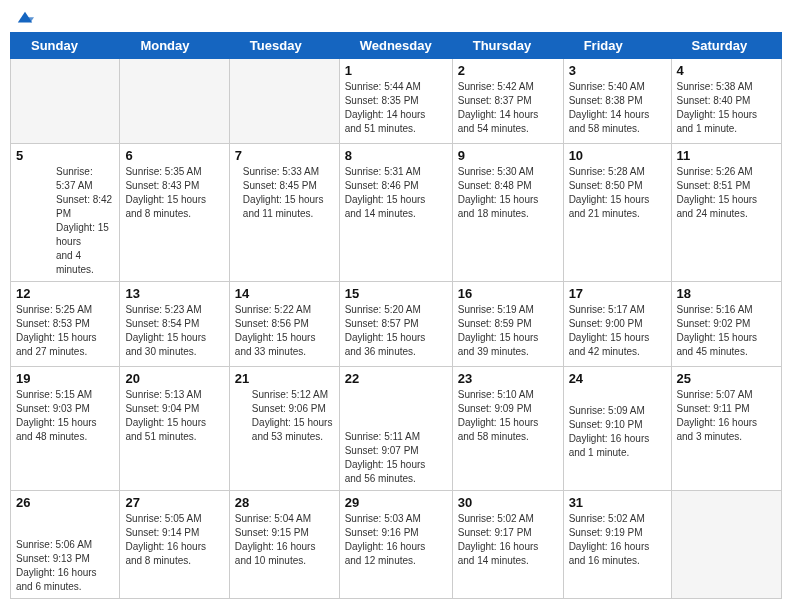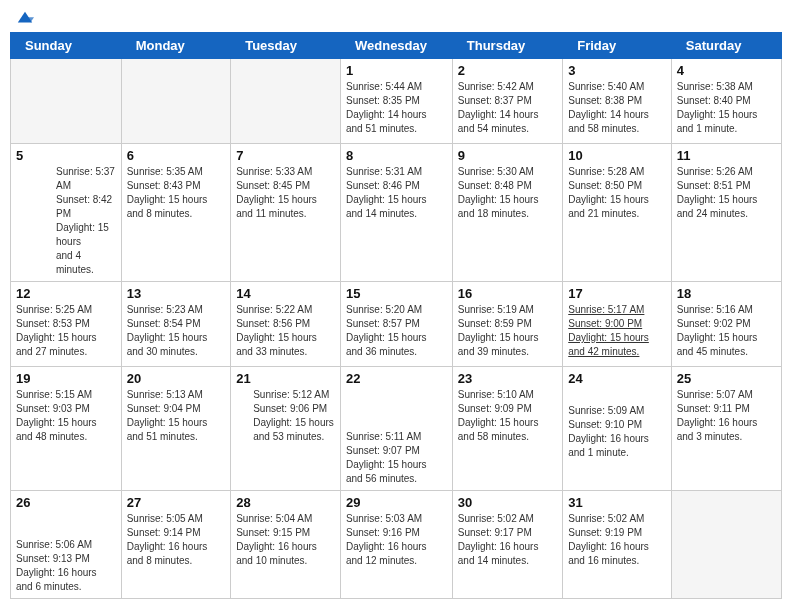--- a/index.html
+++ b/index.html
@@ -53,21 +53,21 @@
     .calendar {
       width: 100%;
       border-collapse: collapse;
       border: 1px solid #ccc;
     }
     .calendar th {
       background-color: #1565c0;
       color: #fff;
       font-size: 13px;
       font-weight: bold;
-      padding: 5px 14px;
+      padding: 5px 20px;
       text-align: left;
       border: 1px solid #1565c0;
     }
     .calendar td {
       border: 1px solid #ccc;
       vertical-align: top;
       padding: 4px 5px;
       width: 113px;
       min-height: 80px;
       font-size: 11px;
@@ -169,21 +169,21 @@
         </td>
         <td>
           <span class="day-number">6</span>
           <div class="cell-content" style="white-space: pre-line;">Sunrise: 5:35 AM
 Sunset: 8:43 PM
 Daylight: 15 hours
 and 8 minutes.</div>
         </td>
         <td>
           <span class="day-number">7</span>
-          <div class="cell-content" style="white-space: pre-line;">Sunrise: 5:33 AM
+          <div class="cell-content" style="white-space: pre-line; margin-left: 8px;">Sunrise: 5:33 AM
 Sunset: 8:45 PM
 Daylight: 15 hours
 and 11 minutes.</div>
         </td>
         <td>
           <span class="day-number">8</span>
           <div class="cell-content" style="white-space: pre-line;">Sunrise: 5:31 AM
 Sunset: 8:46 PM
 Daylight: 15 hours
 and 14 minutes.</div>
@@ -241,21 +241,21 @@
         </td>
         <td>
           <span class="day-number">16</span>
           <div class="cell-content" style="white-space: pre-line;">Sunrise: 5:19 AM
 Sunset: 8:59 PM
 Daylight: 15 hours
 and 39 minutes.</div>
         </td>
         <td>
           <span class="day-number">17</span>
-          <div class="cell-content" style="white-space: pre-line; text-decoration: underline;">Sunrise: 5:17 AM
+          <div class="cell-content" style="white-space: pre-line;">Sunrise: 5:17 AM
 Sunset: 9:00 PM
 Daylight: 15 hours
 and 42 minutes.</div>
         </td>
         <td>
           <span class="day-number">18</span>
           <div class="cell-content" style="white-space: pre-line;">Sunrise: 5:16 AM
 Sunset: 9:02 PM
 Daylight: 15 hours
 and 45 minutes.</div>

